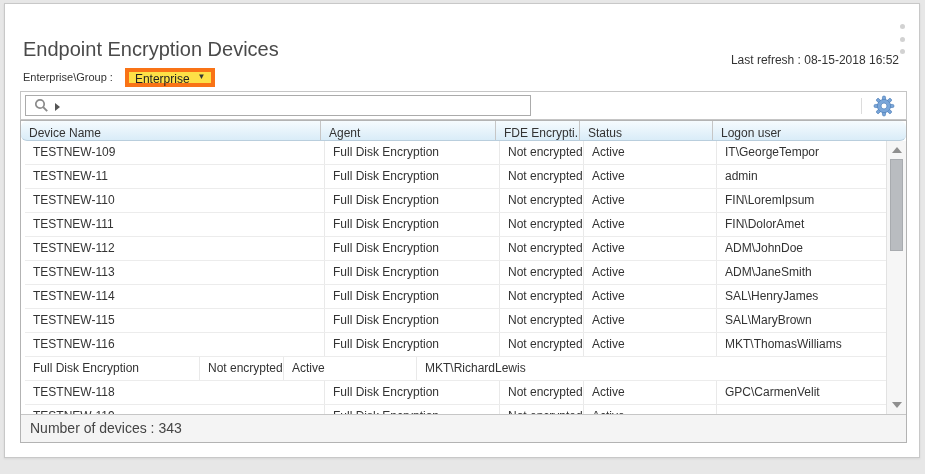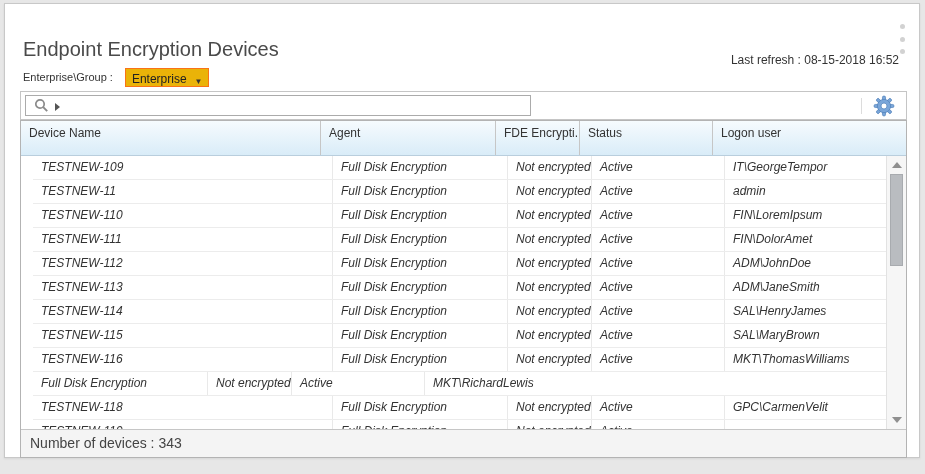--- a/index.html
+++ b/index.html
@@ -11,44 +11,44 @@
   .title { position:absolute; left:18px; top:34px; font-size:20px; color:#4a4a4a;text-align:center; }
 
   .menu-dots { position:absolute; right:10px; top:20px; width:14px; height:30px;
     display:flex; flex-direction:column; align-items:center; justify-content:space-between; cursor:pointer; }
   .menu-dots i { width:5px; height:5px; border-radius:50%; background:#d2d2d2; }
 
   .refresh { position:absolute; right:20px; top:49px; font-size:12px; color:#333; }
 
   .group-row { position:absolute; left:18px; top:63px; height:20px; display:flex; align-items:center; }
   .group-label { font-size:11px; font-weight:normal; color:#333; margin-right:12px; }
-  .select { height:19px; min-width:82px; border:1px solid #f97316; background:#eab308;
-    display:flex; align-items:flex-end; justify-content:space-between;
+  .select { height:19px; min-width:82px; border:4px solid #f97316; background:#fde047;
+    display:flex; align-items:flex-start; justify-content:space-between;
     padding:0 5px 0 6px; font-size:12px; color:#222; cursor:pointer; }
   .select .caret { font-size:8px; color:#333; margin-left:8px; }
 
   .toolbar { position:absolute; left:15px; top:87px; width:887px; height:29px;
     border:1px solid #c5c5c5; background:#fff; }
   .searchbox { position:absolute; left:4px; top:3px; width:506px; height:21px; }
   .searchbox input { position:absolute; left:0; top:0; width:100%; height:100%;
     border:1px solid #ababab; padding:0 6px 0 40px; font-size:12px; color:#333; outline:none; }
   .search-icon { position:absolute; left:9px; top:3px; z-index:2; }
   .search-caret { position:absolute; left:30px; top:8px; z-index:2; width:0; height:0;
     border-left:5px solid #555; border-top:4px solid transparent; border-bottom:4px solid transparent; cursor:pointer; }
   .toolbar-divider { position:absolute; right:44px; top:6px; width:1px; height:16px; background:#dcdcdc; }
   .gear-btn { position:absolute; right:11px; top:3px; width:22px; height:22px;
     border:none; background:transparent; cursor:pointer; padding:0; }
 
   .table { position:absolute; left:15px; top:116px; width:887px;
     border:1px solid #b3b3b3; background:#fff; font-size:12px; color:#333; }
-  .thead { display:flex; height:35px; line-height:24px;
-    background:linear-gradient(#f6fbfe,#d9ecf8); border-bottom:1px solid #b9cedd; }
+  .thead { display:flex; height:20px; line-height:24px;
+    background:linear-gradient(#f6fbfe,#d9ecf8); border-bottom:1px solid #b9cedd;border-radius:6px; }
   .hcell { padding-left:8px; border-right:1px solid #c6c6c6; overflow:hidden; white-space:nowrap; cursor:pointer; }
   .tbody { position:relative; height:273px; overflow:hidden; }
-  .rows { position:absolute; left:12px; top:0; right:20px;font-style:italic; }
+  .rows { position:absolute; left:4px; top:0; right:20px; }
   .trow { display:flex; height:24px; line-height:23px; border-bottom:1px solid #ececec; background:#fff; cursor:pointer; }
   .trow.partial { height:9px; overflow:hidden; border-bottom:none; }
   .cell { padding-left:8px; border-right:1px solid #e9e9e9; overflow:hidden; white-space:nowrap; }
   .col0{width:300px;} .col1{width:175px;} .col2{width:84px;} .col3{width:133px;}
   .col4{flex:1; border-right:none;}
 
   .scrollbar { position:absolute; right:0; top:0; bottom:0; width:20px;
     background:#f6f6f6; border-left:1px solid #e2e2e2; }
   .sb-up, .sb-down { position:absolute; left:5px; width:0; height:0; cursor:pointer; }
   .sb-up { top:6px; border-left:5px solid transparent; border-right:5px solid transparent; border-bottom:6px solid #8f8f8f; }

